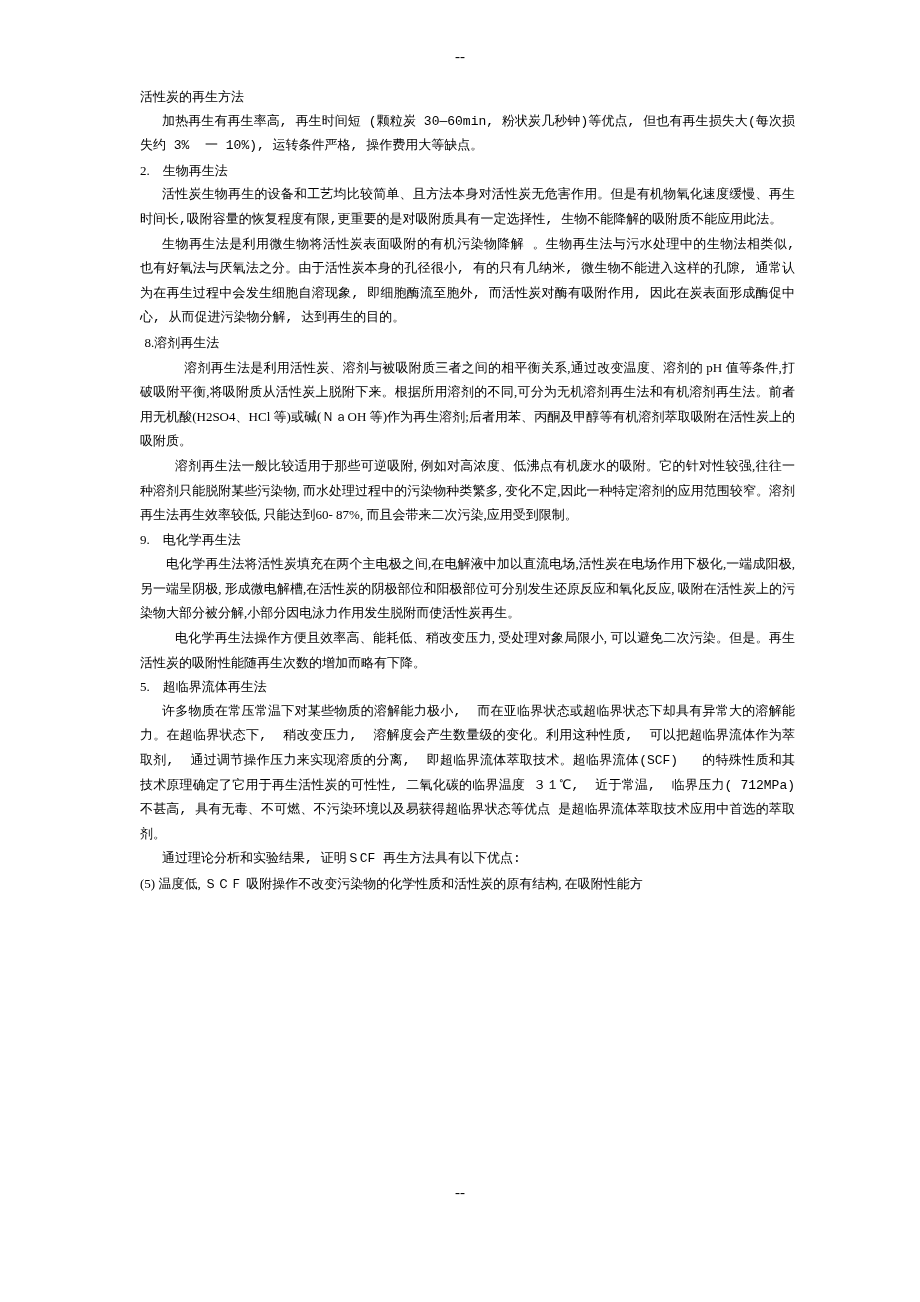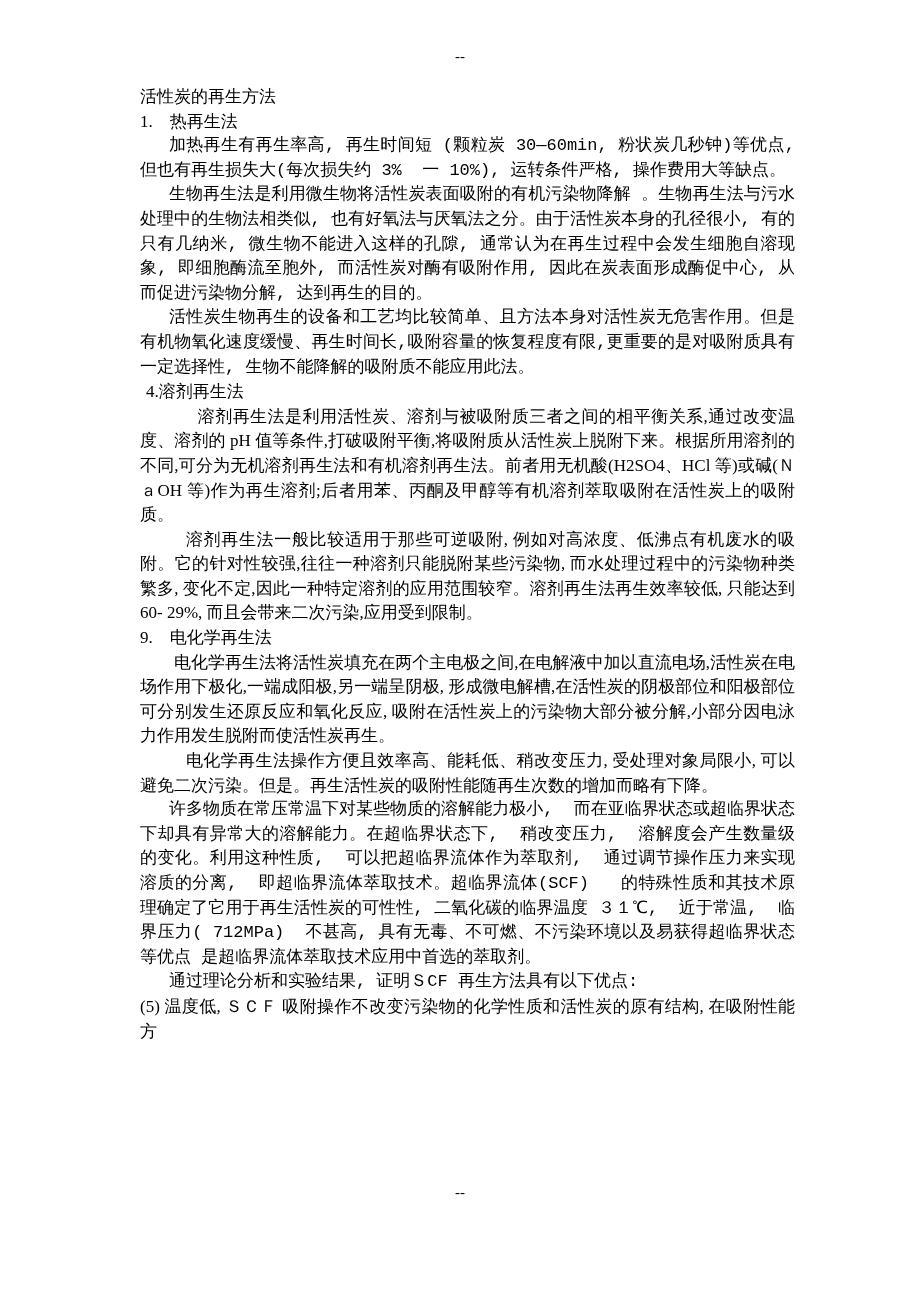--- a/index.html
+++ b/index.html
@@ -21,50 +21,51 @@
       font-size: 15px;
       color: #000000;
     }
     .page-mark.header { top: 48px; }
     .page-mark.footer { top: 1184px; }
     .content {
       position: absolute;
       top: 85px;
       left: 140px;
       width: 655px;
-      font-size: 17px;
+      font-size: 13px;
       line-height: 24.6px;
       text-align: justify;
     }
     .para { white-space: pre-wrap; }
     .indent-xs  { text-indent: 0.35em; }
     .indent-md  { text-indent: 1.7em; font-family: Liberation Mono, monospace; }
     .indent-md2 { text-indent: 2em; }
     .indent-lg  { text-indent: 2.7em; }
     .indent-xl  { text-indent: 3.4em; }
   </style>
 </head>
 <body>
 
 <div class="page">
 
   <div class="page-mark header">--</div>
 
   <div class="content">
     <p class="para">活性炭的再生方法</p>
-    <p class="para">1.　热再生法</p>
     <p class="para indent-md">加热再生有再生率高, 再生时间短 (颗粒炭 30—60min, 粉状炭几秒钟)等优点, 但也有再生损失大(每次损失约 3%  一 10%), 运转条件严格, 操作费用大等缺点。</p>
+    <p class="para">2.　生物再生法</p>
+    <p class="para indent-md">活性炭生物再生的设备和工艺均比较简单、且方法本身对活性炭无危害作用。但是有机物氧化速度缓慢、再生时间长,吸附容量的恢复程度有限,更重要的是对吸附质具有一定选择性, 生物不能降解的吸附质不能应用此法。</p>
     <p class="para indent-md">生物再生法是利用微生物将活性炭表面吸附的有机污染物降解 。生物再生法与污水处理中的生物法相类似, 也有好氧法与厌氧法之分。由于活性炭本身的孔径很小, 有的只有几纳米, 微生物不能进入这样的孔隙, 通常认为在再生过程中会发生细胞自溶现象, 即细胞酶流至胞外, 而活性炭对酶有吸附作用, 因此在炭表面形成酶促中心, 从而促进污染物分解, 达到再生的目的。</p>
-    <p class="para indent-md">活性炭生物再生的设备和工艺均比较简单、且方法本身对活性炭无危害作用。但是有机物氧化速度缓慢、再生时间长,吸附容量的恢复程度有限,更重要的是对吸附质具有一定选择性, 生物不能降解的吸附质不能应用此法。</p>
-    <p class="para indent-xs">4.溶剂再生法</p>
+    <p class="para indent-xs">8.溶剂再生法</p>
     <p class="para indent-xl">溶剂再生法是利用活性炭、溶剂与被吸附质三者之间的相平衡关系,通过改变温度、溶剂的 pH 值等条件,打破吸附平衡,将吸附质从活性炭上脱附下来。根据所用溶剂的不同,可分为无机溶剂再生法和有机溶剂再生法。前者用无机酸(H2SO4、HCl 等)或碱(ＮａOH 等)作为再生溶剂;后者用苯、丙酮及甲醇等有机溶剂萃取吸附在活性炭上的吸附质。</p>
-    <p class="para indent-lg">溶剂再生法一般比较适用于那些可逆吸附, 例如对高浓度、低沸点有机废水的吸附。它的针对性较强,往往一种溶剂只能脱附某些污染物, 而水处理过程中的污染物种类繁多, 变化不定,因此一种特定溶剂的应用范围较窄。溶剂再生法再生效率较低, 只能达到60- 29%, 而且会带来二次污染,应用受到限制。</p>
+    <p class="para indent-lg">溶剂再生法一般比较适用于那些可逆吸附, 例如对高浓度、低沸点有机废水的吸附。它的针对性较强,往往一种溶剂只能脱附某些污染物, 而水处理过程中的污染物种类繁多, 变化不定,因此一种特定溶剂的应用范围较窄。溶剂再生法再生效率较低, 只能达到60- 87%, 而且会带来二次污染,应用受到限制。</p>
     <p class="para">9.　电化学再生法</p>
     <p class="para indent-md2">电化学再生法将活性炭填充在两个主电极之间,在电解液中加以直流电场,活性炭在电场作用下极化,一端成阳极,另一端呈阴极, 形成微电解槽,在活性炭的阴极部位和阳极部位可分别发生还原反应和氧化反应, 吸附在活性炭上的污染物大部分被分解,小部分因电泳力作用发生脱附而使活性炭再生。</p>
     <p class="para indent-lg">电化学再生法操作方便且效率高、能耗低、稍改变压力, 受处理对象局限小, 可以避免二次污染。但是。再生活性炭的吸附性能随再生次数的增加而略有下降。</p>
+    <p class="para">5.　超临界流体再生法</p>
     <p class="para indent-md">许多物质在常压常温下对某些物质的溶解能力极小,  而在亚临界状态或超临界状态下却具有异常大的溶解能力。在超临界状态下,  稍改变压力,  溶解度会产生数量级的变化。利用这种性质,  可以把超临界流体作为萃取剂,  通过调节操作压力来实现溶质的分离,  即超临界流体萃取技术。超临界流体(SCF)   的特殊性质和其技术原理确定了它用于再生活性炭的可性性, 二氧化碳的临界温度 ３１℃,  近于常温,  临界压力( 712MPa)  不甚高, 具有无毒、不可燃、不污染环境以及易获得超临界状态等优点 是超临界流体萃取技术应用中首选的萃取剂。</p>
     <p class="para indent-md">通过理论分析和实验结果, 证明ＳCF 再生方法具有以下优点:</p>
     <p class="para">(5) 温度低, ＳＣＦ 吸附操作不改变污染物的化学性质和活性炭的原有结构, 在吸附性能方</p>
   </div>
 
   <div class="page-mark footer">--</div>
 
 </div>
 
 </body></html>

